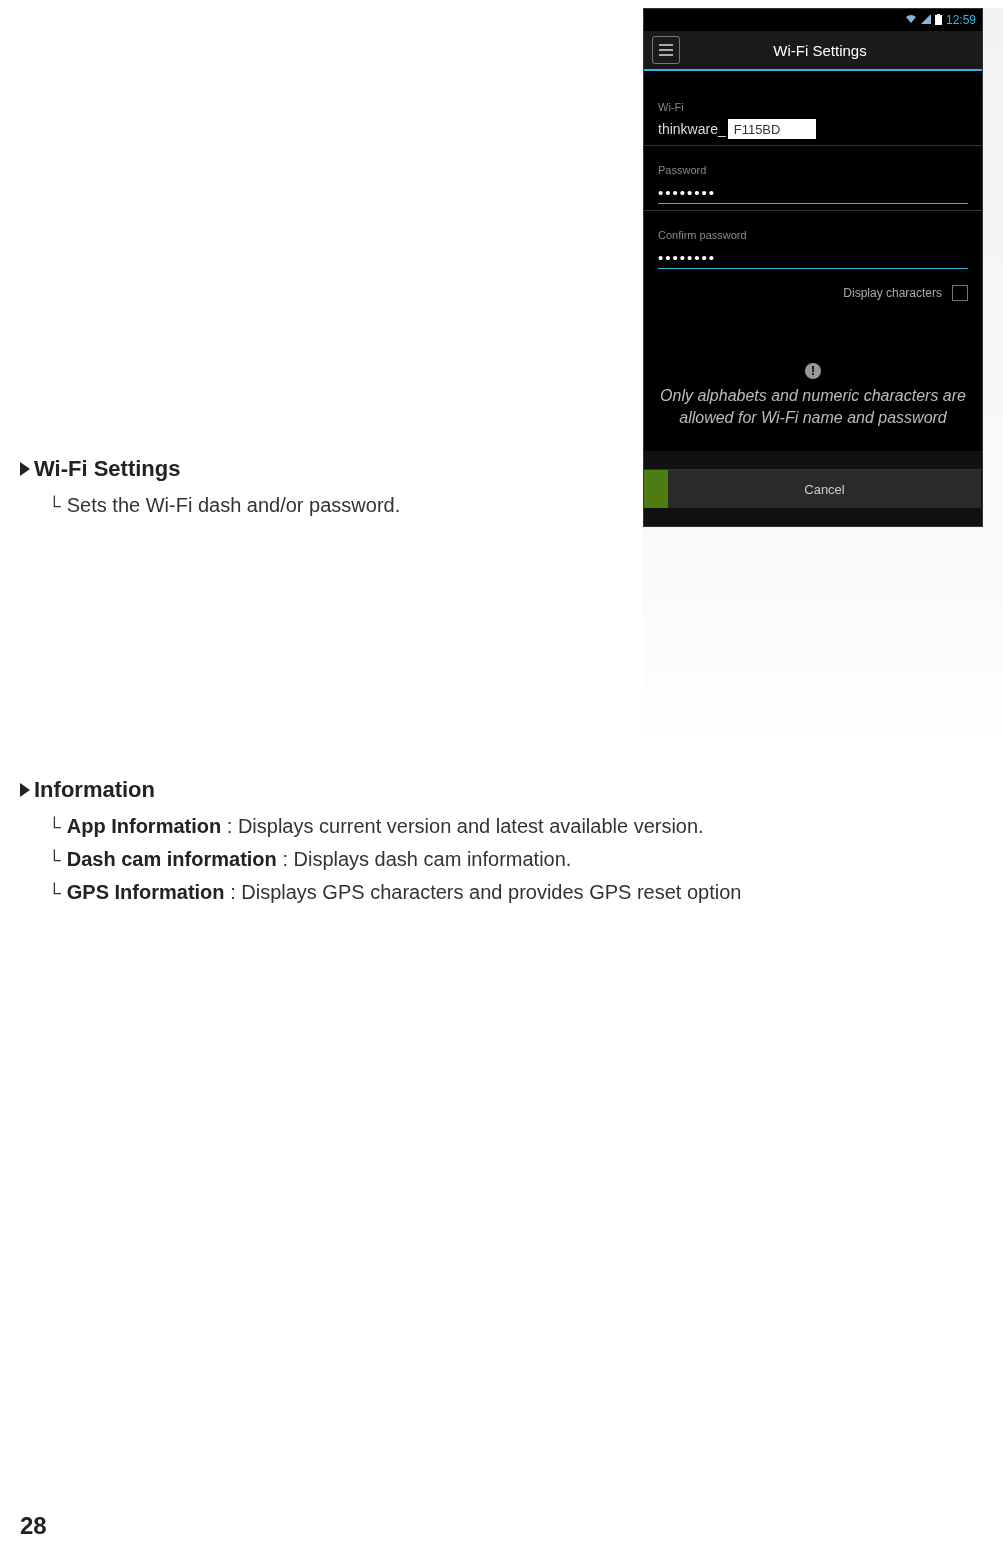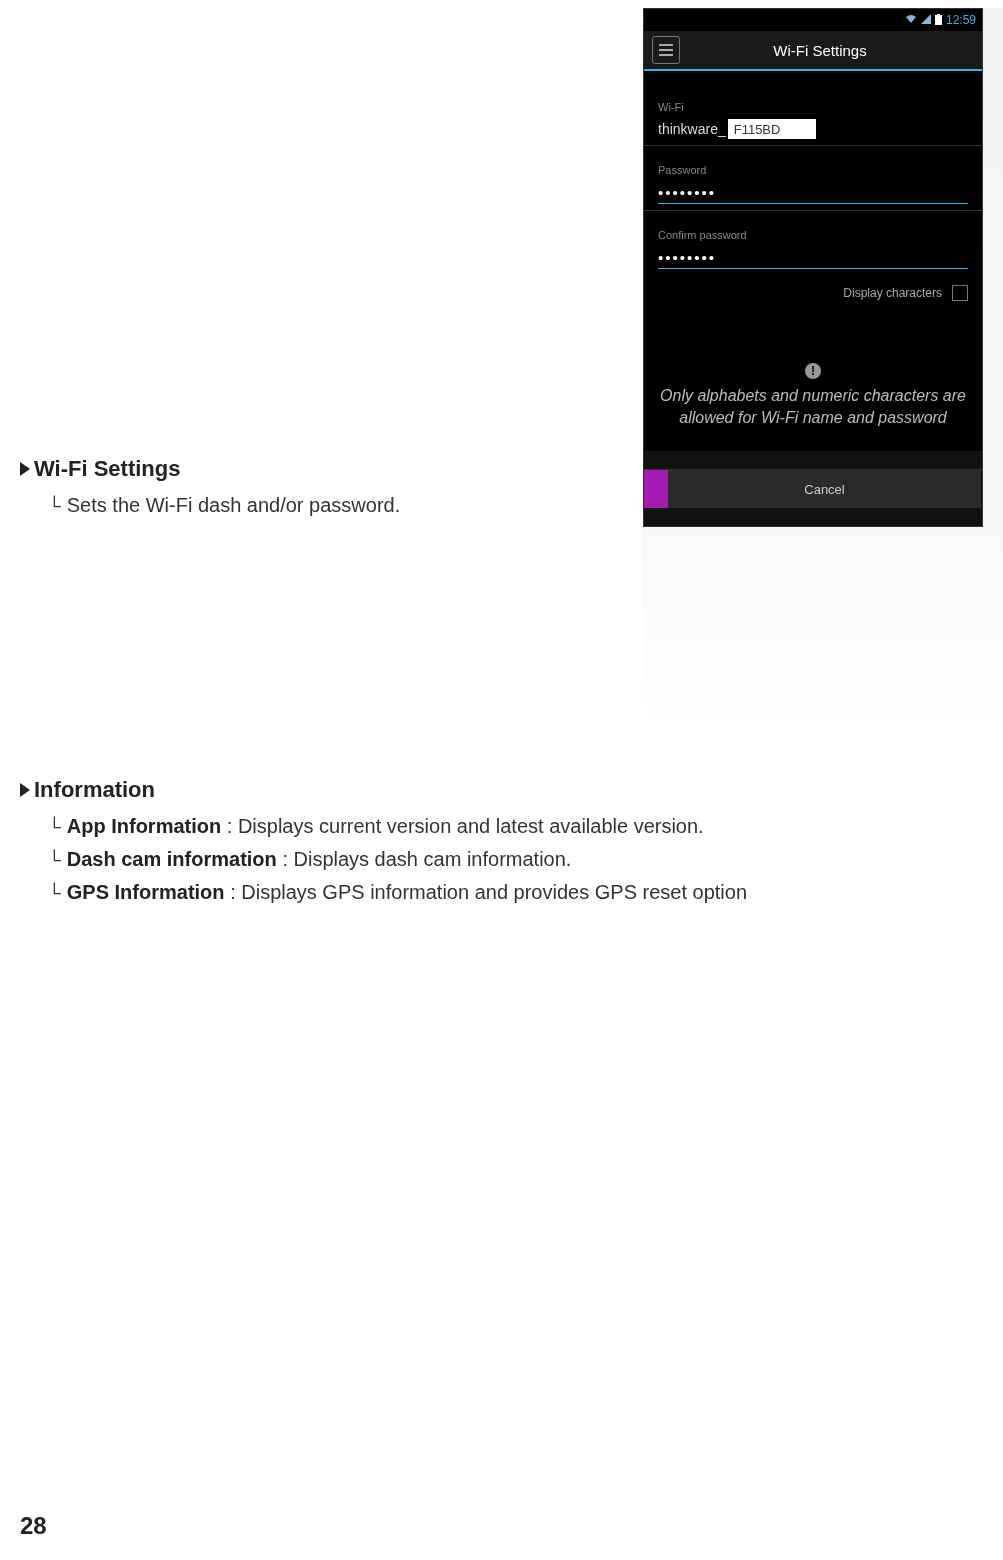--- a/index.html
+++ b/index.html
@@ -221,21 +221,21 @@
       margin-bottom: 6px;
     }
     .warning-text {
       color: #bbb;
       font-size: 16px;
       line-height: 1.4;
       font-style: italic;
     }
     .button-row {
       display: flex;
-      background: #a21caf;
+      background: #4d7c0f;
       border-top: 1px solid #333;
       padding-left: 24px;
     }
     .action-btn {
       flex: 1;
       background: #2a2a2a;
       color: #ccc;
       border: none;
       height: 38px;
       font-size: 13px;
@@ -363,19 +363,19 @@
       <span>
         <span class="subitem-label">Dash cam information</span>
         <span class="subitem-desc">: Displays dash cam information.</span>
       </span>
     </div>
 
     <div class="subitem">
       <span class="corner">└</span>
       <span>
         <span class="subitem-label">GPS Information</span>
-        <span class="subitem-desc">: Displays GPS information and provides GPS reset option</span>
+        <span class="subitem-desc">: Displays GPS characters and provides GPS reset option</span>
       </span>
     </div>
   </div>
 
   <div class="page-number">28</div>
 </div>
 
 </body></html>

